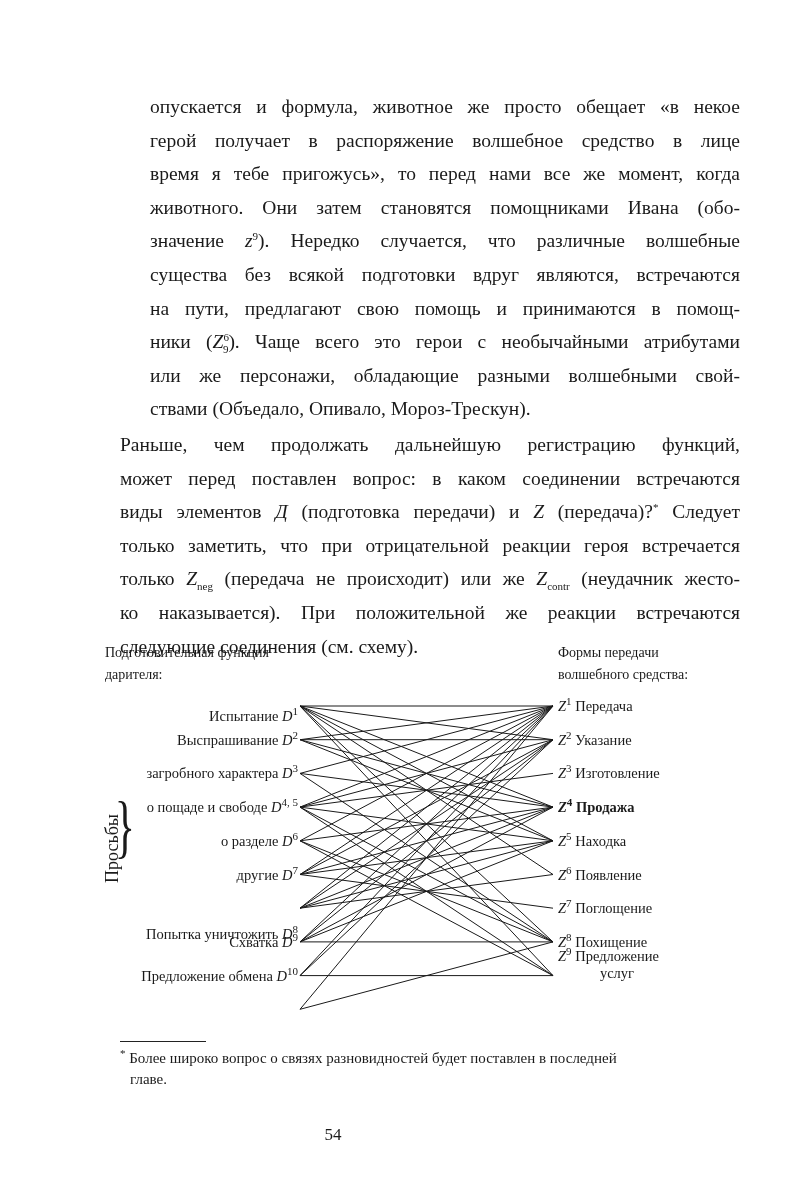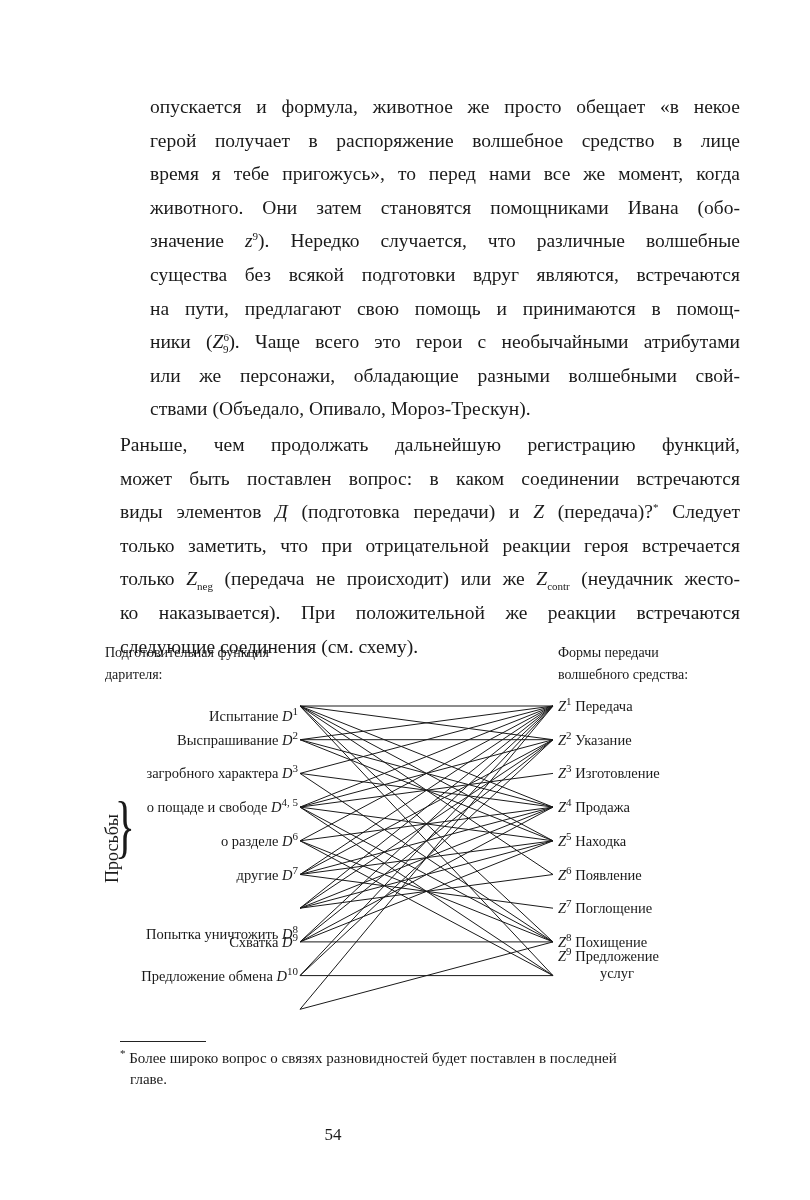--- a/index.html
+++ b/index.html
@@ -36,21 +36,21 @@
     <span class="line">животного. Они затем становятся помощниками Ивана (обо-</span>
     <span class="line">значение <span class="it">z</span><sup>9</sup>). Нередко случается, что различные волшебные</span>
     <span class="line">существа без всякой подготовки вдруг являются, встречаются</span>
     <span class="line">на пути, предлагают свою помощь и принимаются в помощ-</span>
     <span class="line">ники (<span class="it">Z</span><sup>6</sup><sub style="margin-left:-6px">9</sub>). Чаще всего это герои с необычайными атрибутами</span>
     <span class="line">или же персонажи, обладающие разными волшебными свой-</span>
     <span class="line last">ствами (Объедало, Опивало, Мороз-Трескун).</span>
   </div>
 <div id="p2" class="para">
     <span class="line">Раньше, чем продолжать дальнейшую регистрацию функций,</span>
-    <span class="line">может быть поставлен вопрос: в каком соединении встречаются</span>
+    <span class="line">может перед поставлен вопрос: в каком соединении встречаются</span>
     <span class="line">виды элементов <span class="it">Д</span> (подготовка передачи) и <span class="it">Z</span> (передача)?<sup>*</sup> Следует</span>
     <span class="line">только заметить, что при отрицательной реакции героя встречается</span>
     <span class="line">только <span class="it">Z</span><sub>neg</sub> (передача не происходит) или же <span class="it">Z</span><sub>contr</sub> (неудачник жесто-</span>
     <span class="line">ко наказывается). При положительной же реакции встречаются</span>
     <span class="line last">следующие соединения (см. схему).</span>
   </div>
 
 <div id="left-head" class="diag-head">
   <div>Подготовительная функция</div>
   <div>дарителя:</div>
@@ -117,21 +117,21 @@
     <div class="lnode" style="top: 840.8px;">о разделе <span class="it">D</span><sup>6</sup></div>
     <div class="lnode" style="top: 874.5px; text-align: right;">другие <span class="it">D</span><sup>7</sup></div>
     <div class="lnode" style="top: 908.2px; margin-top: 26px;">Попытка уничтожить <span class="it">D</span><sup>8</sup></div>
     <div class="lnode" style="top: 941.9px;">Схватка <span class="it">D</span><sup>9</sup></div>
     <div class="lnode" style="top: 975.6px; margin-left: 16px;">Предложение обмена <span class="it">D</span><sup>10</sup></div>
   </div>
 <div id="right-nodes">
     <div class="rnode" style="top: 706px;"><span class="it">Z</span><sup>1</sup> Передача</div>
     <div class="rnode" style="top: 739.7px;"><span class="it">Z</span><sup>2</sup> Указание</div>
     <div class="rnode" style="top: 773.4px;"><span class="it">Z</span><sup>3</sup> Изготовление</div>
-    <div class="rnode" style="top: 807.1px;"><span class="it">Z</span><sup>4</sup> Продажа</div>
+    <div class="rnode" style="top: 807.1px; font-weight: bold;"><span class="it">Z</span><sup>4</sup> Продажа</div>
     <div class="rnode" style="top: 840.8px;"><span class="it">Z</span><sup>5</sup> Находка</div>
     <div class="rnode" style="top: 874.5px;"><span class="it">Z</span><sup>6</sup> Появление</div>
     <div class="rnode" style="top: 908.2px;"><span class="it">Z</span><sup>7</sup> Поглощение</div>
     <div class="rnode" style="top: 941.9px;"><span class="it">Z</span><sup>8</sup> Похищение</div>
     <div class="rnode" style="top: 965px; text-align: center;"><span class="it">Z</span><sup>9</sup> Предложение<span class="sub2">услуг</span></div>
   </div>
 
 <div id="fn-rule"></div>
 <div id="footnote">
   <div><sup>*</sup> <span>Более широко вопрос о связях разновидностей будет поставлен в последней</span></div>

